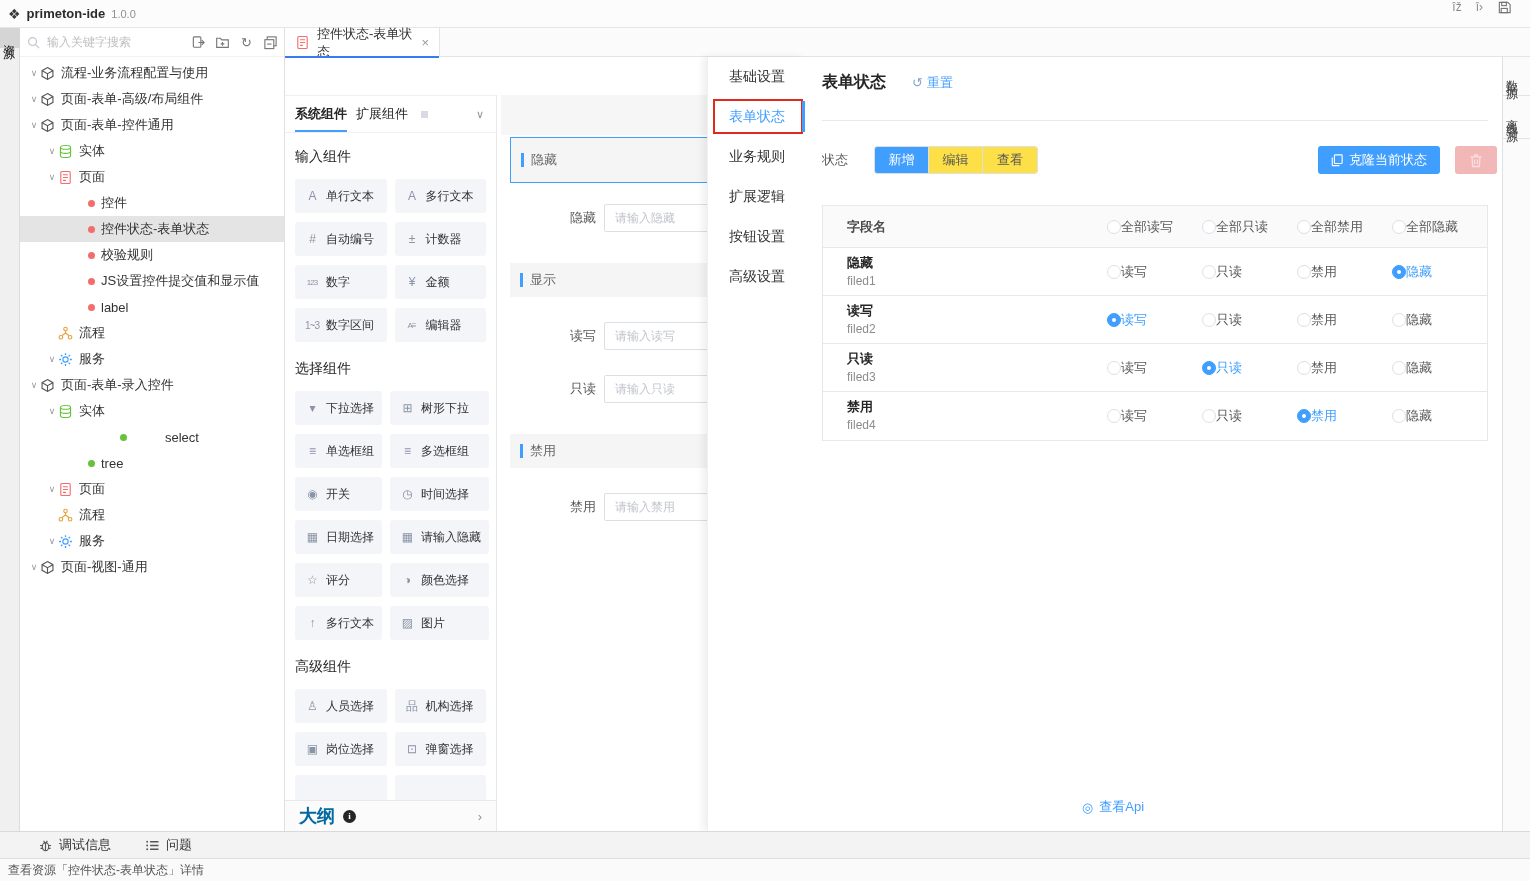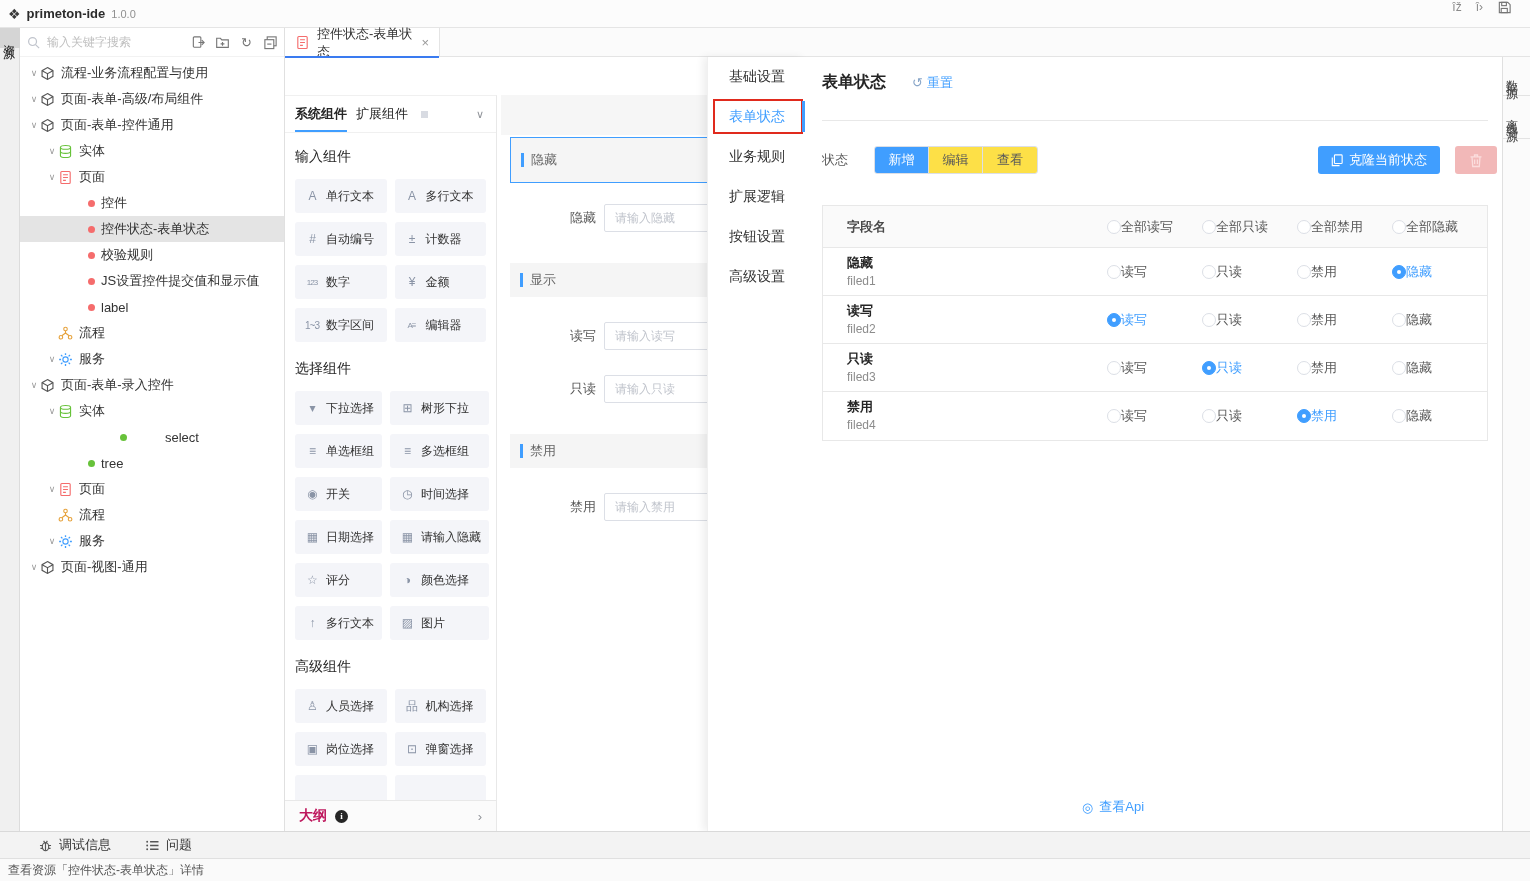--- a/index.html
+++ b/index.html
@@ -47,21 +47,21 @@
   .psq{width:7px;height:7px;background:#D8DBE2;margin-left:4px}
   .pchev{position:absolute;right:12px;color:#909399;font-size:11px;cursor:pointer}
   .pbody{height:668px;overflow:hidden;padding:0 10px}
   .psec-title{font-size:14px;color:#262626;margin:18px 0 13px}
   .psec-title.first{margin-top:15px}
   .pgrid{display:grid;grid-template-columns:1fr 1fr;gap:9px 8px}
   .pitem{height:34px;background:#F4F5F9;border-radius:3px;display:flex;align-items:center;padding:0 8px;cursor:grab}
   .pitem .pg{width:18px;color:#8A94A6;font-size:12px;text-align:center;flex:none;margin-right:5px;letter-spacing:-1px}
   .pitem .pl{font-size:12px;color:#333;white-space:nowrap}
   .outlinebar{position:absolute;left:0;bottom:0;width:100%;height:31px;background:#FBFBFB;border-top:1px solid var(--border);display:flex;align-items:center;padding:0 14px;gap:8px}
-  .outlinebar .ol{font-size:14px;font-weight:bold;color:#be185d}
+  .outlinebar .ol{font-size:18px;font-weight:bold;color:#0369a1}
   .infoc{width:13px;height:13px;border-radius:50%;background:#262626;color:#fff;font-size:9px;font-weight:bold;display:flex;align-items:center;justify-content:center;font-family:"Liberation Serif",serif}
   .outlinebar .chev{margin-left:auto;color:#909399;font-size:13px;cursor:pointer}
   
   .canvas{position:absolute;left:498px;top:57px;width:307px;height:774px;background:#fff;overflow:hidden}
   .cstrip{position:absolute;left:3px;top:38px;right:0;height:40px;background:#F6F6F6}
   .csec{position:absolute;left:12px;width:400px;background:#F5F5F5;display:flex;align-items:center}
   .csec .bar{width:3px;height:14px;background:var(--accent);margin:0 7px 0 10px}
   .csec .ct{font-size:13px;color:#666}
   .csec.sel{border:1px solid var(--accent)}
   .cfield{position:absolute;height:28px;display:flex;align-items:center}

